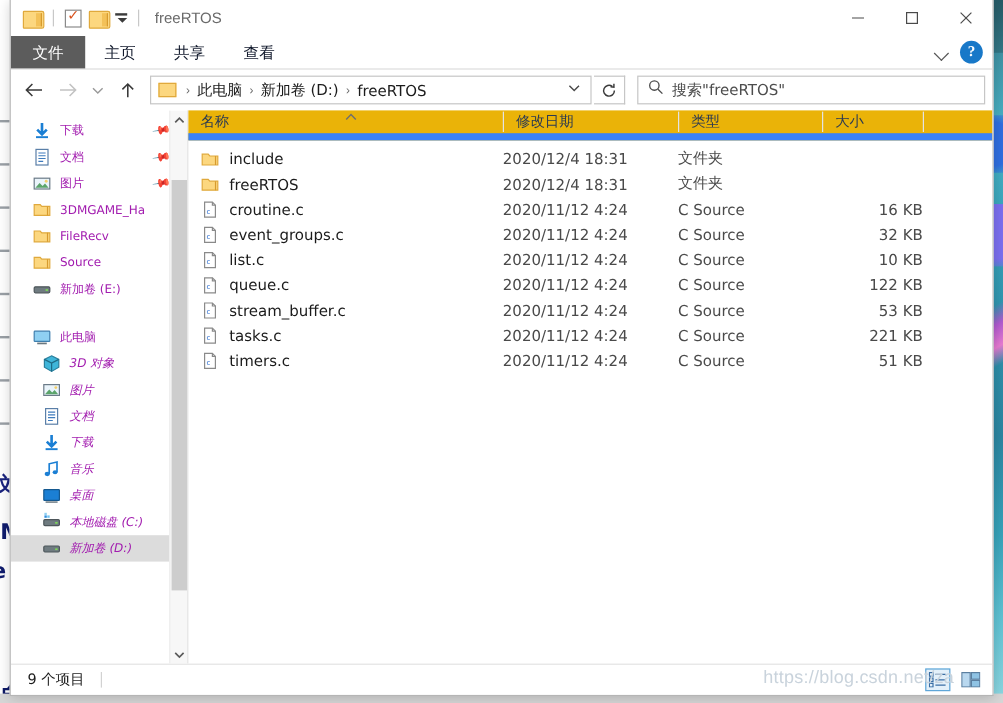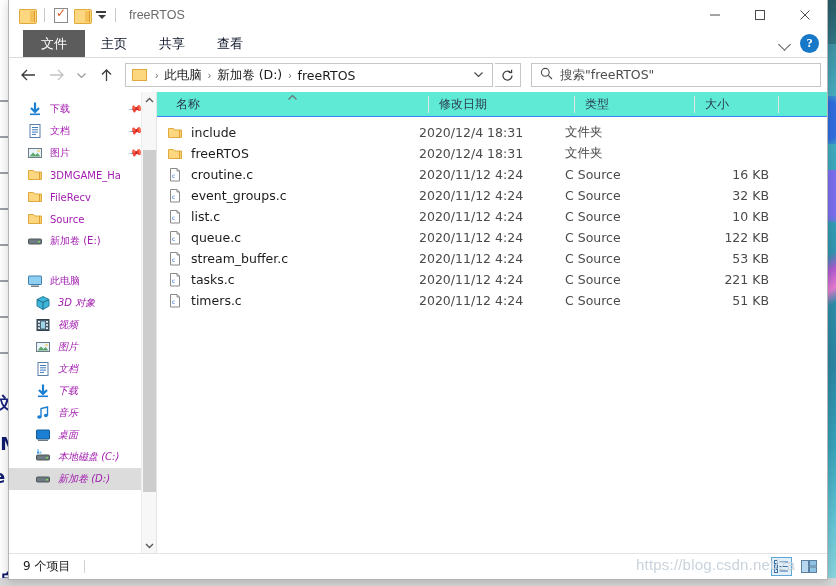--- a/index.html
+++ b/index.html
@@ -124,21 +124,20 @@
     width: 45px; height: 30px; display: flex; align-items: center; justify-content: center;
     color: #4a4a4a;
   }
   .win-btn svg { display: block; }
 
   
   .ribbon {
     height: 28px; flex: 0 0 28px; background: #ffffff;
     display: flex; align-items: stretch; position: relative;
     border-bottom: 1px solid #dcdcdc;
-    padding-left: 14px;
   }
   .tab {
     padding: 0 16px; display: flex; align-items: center;
     font-size: 13px; color: #0f172a;
     font-family: "DejaVu Sans", sans-serif;
   }
   .tab.file { background: #5c5c5c; color: #ffffff; padding: 0 18px; }
   .ribbon-right {
     margin-left: auto; display: flex; align-items: center; gap: 8px; padding-right: 8px;
   }
@@ -244,21 +243,21 @@
   }
 
   
   .ico { width: 16px; height: 16px; flex: 0 0 16px; position: relative; display:block; }
   .ico svg { display: block; }
 
   
   .filelist { flex: 1 1 auto; display: flex; flex-direction: column; min-width: 0; background: #fff; }
   .col-head {
     height: 25px; flex: 0 0 25px; display: flex; align-items: center;
-    border-bottom: 1px solid #3b82f6; position: relative; background: #5eead4; justify-content: center;
+    border-bottom: 6px solid #3b82f6; position: relative; background: #eab308;
   }
   .col-head .ch {
     font-size: 12px; color: #2b3a52; padding-left: 10px;
     border-left: 1px solid #e3e3e3; height: 17px; display: flex; align-items: center;
     font-family: "DejaVu Sans", sans-serif;
   }
   .col-head .ch.first { border-left: none; }
   .sort-caret {
     position: absolute; left: 130px; top: 1px; color: #6f6f6f; font-size: 9px;
   }
@@ -528,35 +527,20 @@
         <div class="nav-item indent2">
           <span class="ico">
             <svg width="16" height="16" viewBox="0 0 16 16">
                 <path d="M8 1.5 L14 4.5 V11 L8 14.5 L2 11 V4.5 Z" fill="#3fb5d9" stroke="#2a7f9c" stroke-width="1"></path>
                 <path d="M2 4.5 L8 7.5 L14 4.5 M8 7.5 V14.5" fill="none" stroke="#1e6a86" stroke-width="1"></path>
               </svg>
           </span>
           <span class="nav-label">3D 对象</span>
         </div>
 
-        <div class="nav-item indent2">
-          <span class="ico">
-            <svg width="16" height="16" viewBox="0 0 16 16">
-                <rect x="2" y="2.5" width="12" height="11" fill="#4a6272" stroke="#30414d" stroke-width="1"></rect>
-                <rect x="3" y="4" width="2" height="1.6" fill="#e9eef2"></rect>
-                <rect x="3" y="7.2" width="2" height="1.6" fill="#e9eef2"></rect>
-                <rect x="3" y="10.4" width="2" height="1.6" fill="#e9eef2"></rect>
-                <rect x="11" y="4" width="2" height="1.6" fill="#e9eef2"></rect>
-                <rect x="11" y="7.2" width="2" height="1.6" fill="#e9eef2"></rect>
-                <rect x="11" y="10.4" width="2" height="1.6" fill="#e9eef2"></rect>
-                <rect x="6" y="4.5" width="4" height="7" fill="#9fd3e8"></rect>
-              </svg>
-          </span>
-          <span class="nav-label">视频</span>
-        </div>
 
         <div class="nav-item indent2">
           <span class="ico">
             <svg width="16" height="16" viewBox="0 0 16 16">
                 <rect x="1.5" y="3.5" width="13" height="9" fill="#eaf4fb" stroke="#6b7b88" stroke-width="1"></rect>
                 <path d="M2.5 11.5 L6 7.5 L8.5 10 L10.5 8 L13.5 11.5 Z" fill="#5ba46b"></path>
                 <circle cx="11.5" cy="6" r="1.2" fill="#f2d06b"></circle>
               </svg>
           </span>
           <span class="nav-label">图片</span>

